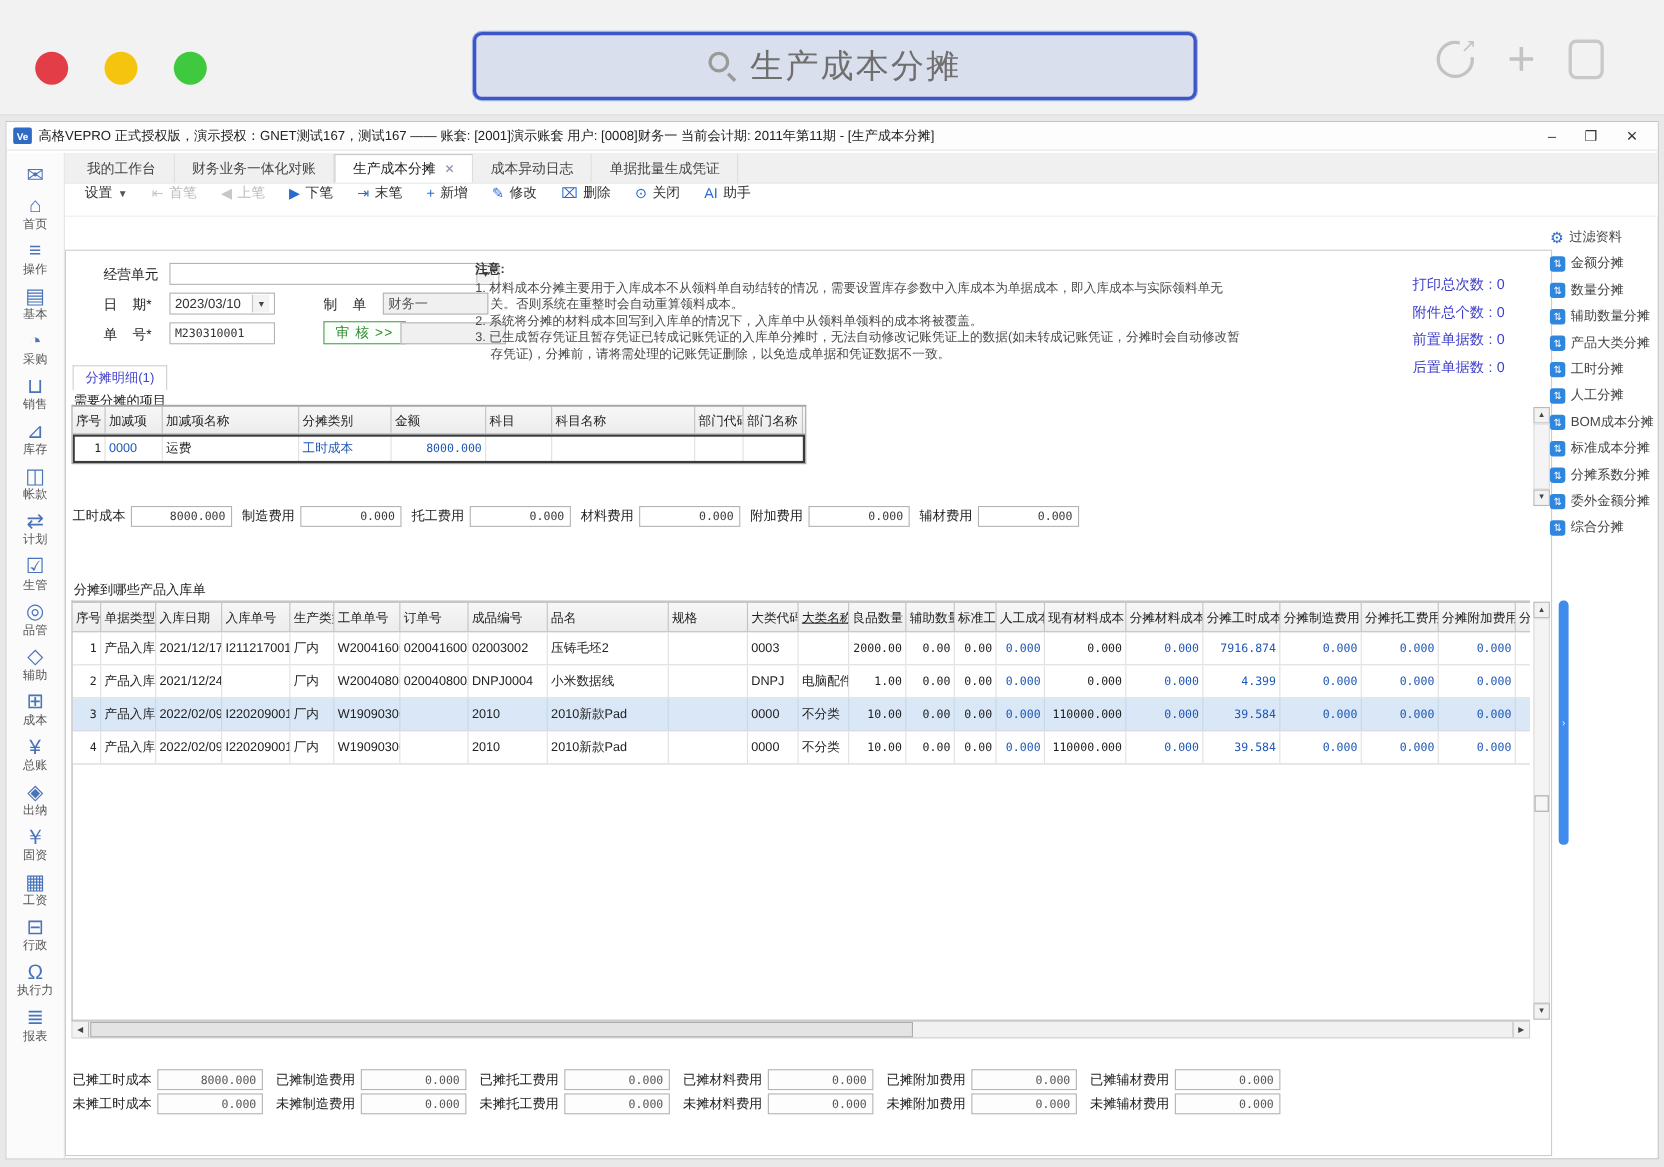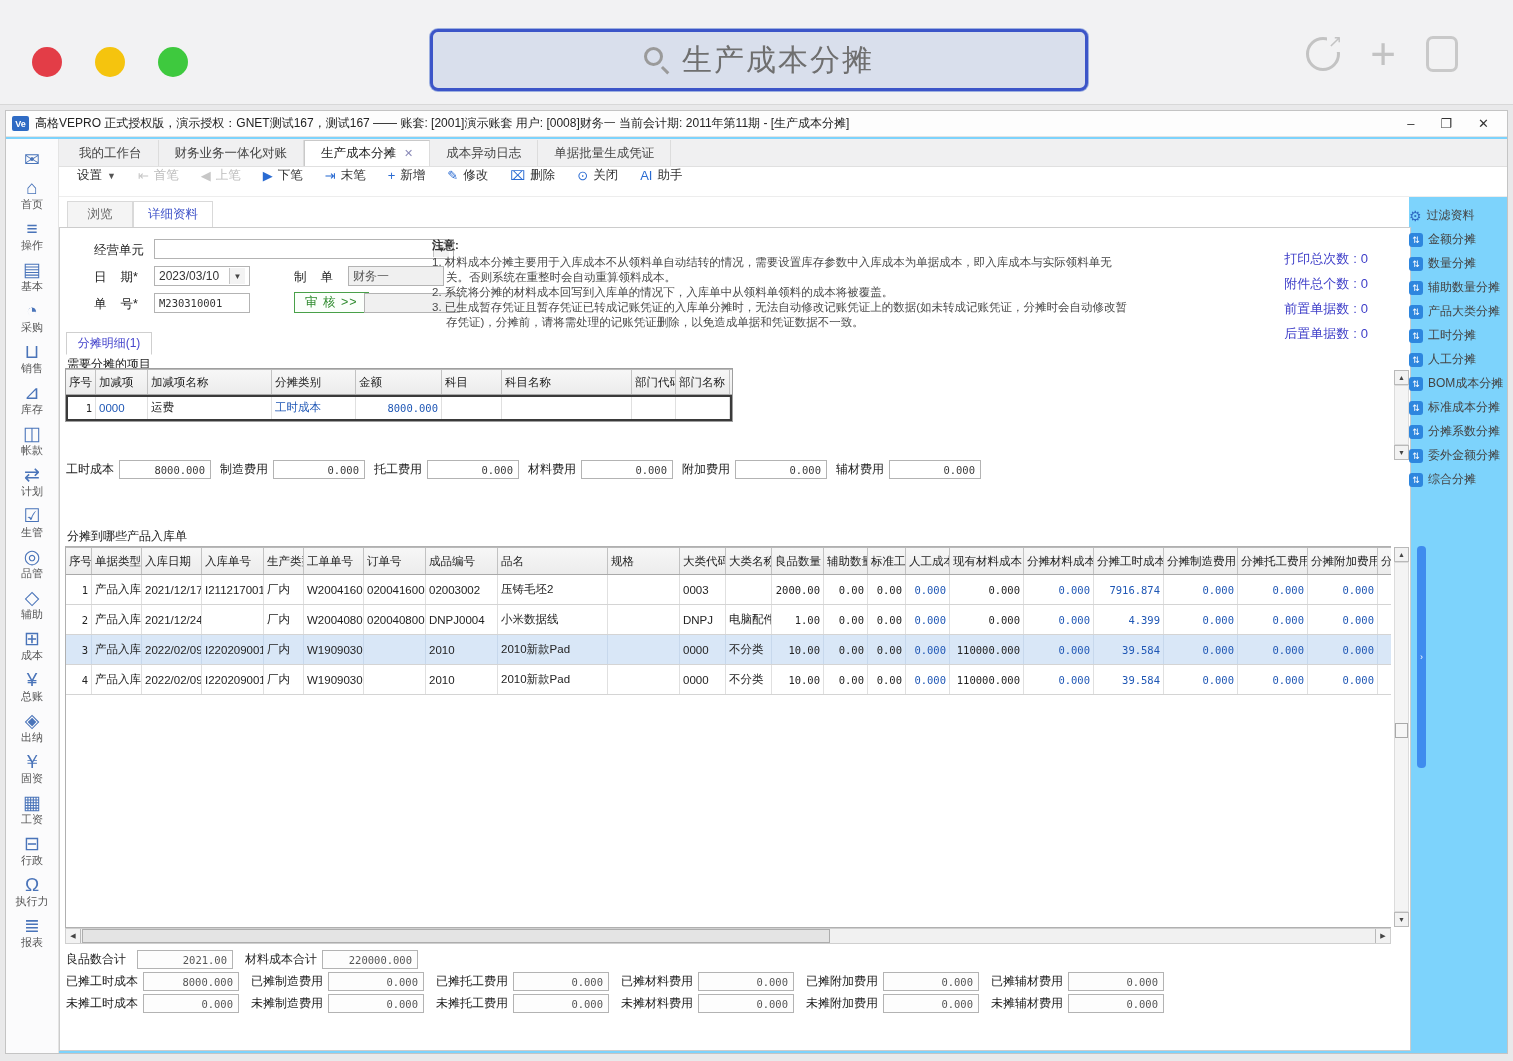--- a/index.html
+++ b/index.html
@@ -16,21 +16,21 @@
   .mag-circle { position:absolute; left:0; top:0; width:19px; height:19px; border:3px solid #9a9a9a; border-radius:50%; }
   .mag-tail { position:absolute; left:19px; top:19px; width:9px; height:3px; background:#9a9a9a; transform:rotate(45deg); transform-origin:0 0; }
   .search-text { font-size:30px; color:#6f6f6f; letter-spacing:2px; }
   .chrome-actions { position:absolute; right:55px; top:36px; display:flex; gap:30px; align-items:center; color:#b9b9b9; }
   .circ-arrow { width:34px; height:34px; border:3px solid #c3c3c3; border-radius:50%; position:relative; }
   .circ-arrow span { position:absolute; right:-6px; top:-9px; font-size:17px; color:#c3c3c3; background:#f2f2f3; padding:0 1px; }
   .plus-ic { font-size:44px; font-weight:300; color:#c3c3c3; line-height:34px; }
   .newwin-ic { width:32px; height:36px; border:3px solid #c9c9c9; border-radius:7px; }
 
   
-  .app { position:absolute; left:5px; top:110px; width:1503px; height:944px; background:#7dd3fc; border:1px solid #c4c4c4; }
+  .app { position:absolute; left:5px; top:110px; width:1503px; height:944px; background:#ffffff; border:1px solid #c4c4c4; }
   .titlebar { position:absolute; left:0; top:0; right:0; height:26px; background:#fdfdfd; border-bottom:1px solid #e4e4e4; display:flex; align-items:center; padding:0 6px; gap:6px; }
   .logo { width:17px; height:15px; background:#2f6bc4; color:#fff; font-size:9px; font-weight:bold; display:flex; align-items:center; justify-content:center; border-radius:2px; }
   .wtitle { font-size:12px; color:#222; }
   .wctrls { margin-left:auto; display:flex; gap:26px; padding-right:12px; font-size:13px; color:#333; }
   .wctrls span { cursor:default; }
 
   
   .leftrail { position:absolute; left:0; top:28px; bottom:0; width:53px; background:#fbfbfc; border-right:1px solid #e4e4e4; display:flex; flex-direction:column; align-items:center; padding-top:8px; gap:3px; overflow:hidden; }
   .railitem { display:flex; flex-direction:column; align-items:center; width:100%; padding:2px 0; }
   .railicon { font-size:19px; color:#4a74b9; line-height:21px; }
@@ -290,24 +290,20 @@
       </div>
       <div class="tbtn">
         <span class="ticon">⊙</span>
         <span>关闭</span>
       </div>
       <div class="tbtn">
         <span class="ticon">AI</span>
         <span>助手</span>
       </div>
     </div>
-  <div class="subtabs" id="subtabs">
-      <div class="stab">浏览</div>
-      <div class="stab active">详细资料</div>
-    </div>
 
   <div class="panel">
 
     <div style="position:absolute;left:34px;top:14px;" class="flabel">经营单元</div>
     <div class="fld" style="position:absolute;left:94px;top:11px;width:300px;">
         <span class="combo-arrow">▼</span>
       </div>
 
     <div style="position:absolute;left:34px;top:41px;white-space:pre;" class="flabel">日    期*</div>
     <div class="fld" style="position:absolute;left:94px;top:38px;width:96px;">
@@ -420,21 +416,21 @@
           <div class="th" style="width: 50px;">单据类型</div>
           <div class="th" style="width: 60px;">入库日期</div>
           <div class="th" style="width: 62px;">入库单号</div>
           <div class="th" style="width: 40px;">生产类型</div>
           <div class="th" style="width: 60px;">工单单号</div>
           <div class="th" style="width: 62px;">订单号</div>
           <div class="th" style="width: 72px;">成品编号</div>
           <div class="th" style="width: 110px;">品名</div>
           <div class="th" style="width: 72px;">规格</div>
           <div class="th" style="width: 46px;">大类代码</div>
-          <div class="th" style="width: 46px;">大类名称</div>
+          <div class="th" style="width: 46px; text-decoration: underline;">大类名称</div>
           <div class="th" style="width: 52px;">良品数量</div>
           <div class="th" style="width: 44px;">辅助数量</div>
           <div class="th" style="width: 38px;">标准工时</div>
           <div class="th" style="width: 44px;">人工成本</div>
           <div class="th" style="width: 74px;">现有材料成本</div>
           <div class="th" style="width: 70px;">分摊材料成本</div>
           <div class="th" style="width: 70px;">分摊工时成本</div>
           <div class="th" style="width: 74px;">分摊制造费用</div>
           <div class="th" style="width: 70px;">分摊托工费用</div>
           <div class="th" style="width: 70px;">分摊附加费用</div>
@@ -546,30 +542,20 @@
     <div class="vtrack" style="left:1334px;top:334px;width:15px;height:350px;"></div>
     <div class="sb-thumb" style="left:1335px;top:495px;width:13px;height:15px;"></div>
     <div class="sb-btn" style="left:1334px;top:684px;">▼</div>
 
     <div class="hscroll">
       <div class="sb-btn" style="left:0;top:0;width:15px;height:14px;border:none;border-right:1px solid #b9b9b9;">◀</div>
       <div class="hthumb"></div>
       <div class="sb-btn" style="right:0;left:auto;top:0;width:15px;height:14px;border:none;border-left:1px solid #b9b9b9;position:absolute;">▶</div>
     </div>
 
-    <div class="sumrow" id="sumrow0" style="top:722px;">
-        <div class="spair">
-          <span class="flabel">良品数合计</span>
-          <div class="numfld">2021.00</div>
-        </div>
-        <div class="spair">
-          <span class="flabel">材料成本合计</span>
-          <div class="numfld">220000.000</div>
-        </div>
-      </div>
     <div class="sumrow" id="sumrow1" style="top:744px;">
         <div class="spair">
           <span class="flabel">已摊工时成本</span>
           <div class="numfld">8000.000</div>
         </div>
         <div class="spair">
           <span class="flabel">已摊制造费用</span>
           <div class="numfld">0.000</div>
         </div>
         <div class="spair">

